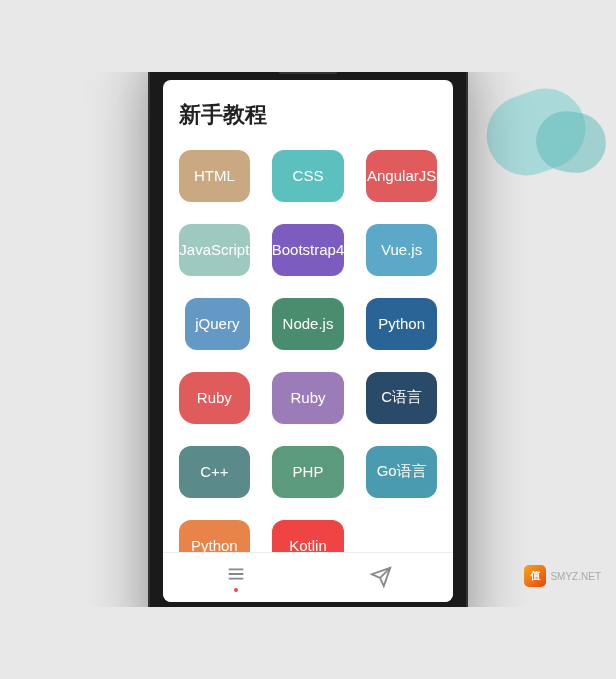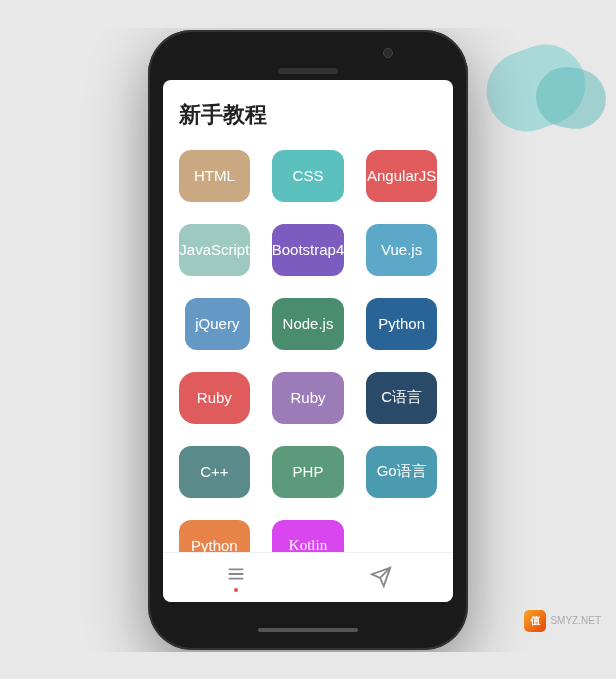--- a/index.html
+++ b/index.html
@@ -8,21 +8,21 @@
       background: #e8e8e8;
       display: flex;
       justify-content: center;
       align-items: center;
       min-height: 100vh;
       font-family: -apple-system, BlinkMacSystemFont, 'PingFang SC', 'Helvetica Neue', sans-serif;
     }
 
     .scene {
       width: 616px;
-      height: 624px;
+      height: 535px;
       position: relative;
       display: flex;
       justify-content: center;
       align-items: center;
       overflow: hidden;
     }
 
     
     .blob-teal {
       position: absolute;
@@ -238,21 +238,21 @@
             <button class="tag-btn" style="background: rgb(99, 153, 196); margin-left: 6px;">jQuery</button>
             <button class="tag-btn" style="background: rgb(74, 140, 110);">Node.js</button>
             <button class="tag-btn" style="background: rgb(42, 100, 150);">Python</button>
             <button class="tag-btn" style="background: rgb(224, 92, 92); border-radius: 16px;">Ruby</button>
             <button class="tag-btn" style="background: rgb(155, 124, 184);">Ruby</button>
             <button class="tag-btn" style="background: rgb(42, 74, 106);">C语言</button>
             <button class="tag-btn" style="background: rgb(90, 138, 138);">C++</button>
             <button class="tag-btn" style="background: rgb(91, 154, 122);">PHP</button>
             <button class="tag-btn" style="background: rgb(74, 154, 176);">Go语言</button>
             <button class="tag-btn" style="background: rgb(232, 131, 74);">Python</button>
-            <button class="tag-btn" style="background: #d946ef; font-family: Liberation Serif, serif;">Kotlin</button>
+            <button class="tag-btn" style="background: #ef4444;">Kotlin</button>
             <button class="tag-btn" style="background: rgb(74, 106, 122); margin-top: 40px;">Git</button>
           </div>
 
       </div>
 
       <div class="bottom-bar">
         <div class="bottom-icon">
           <svg class="bottom-icon-svg" viewBox="0 0 24 24" fill="none" stroke="#888" stroke-width="2">
             <line x1="4" y1="7" x2="20" y2="7"></line>
             <line x1="4" y1="12" x2="20" y2="12"></line>

